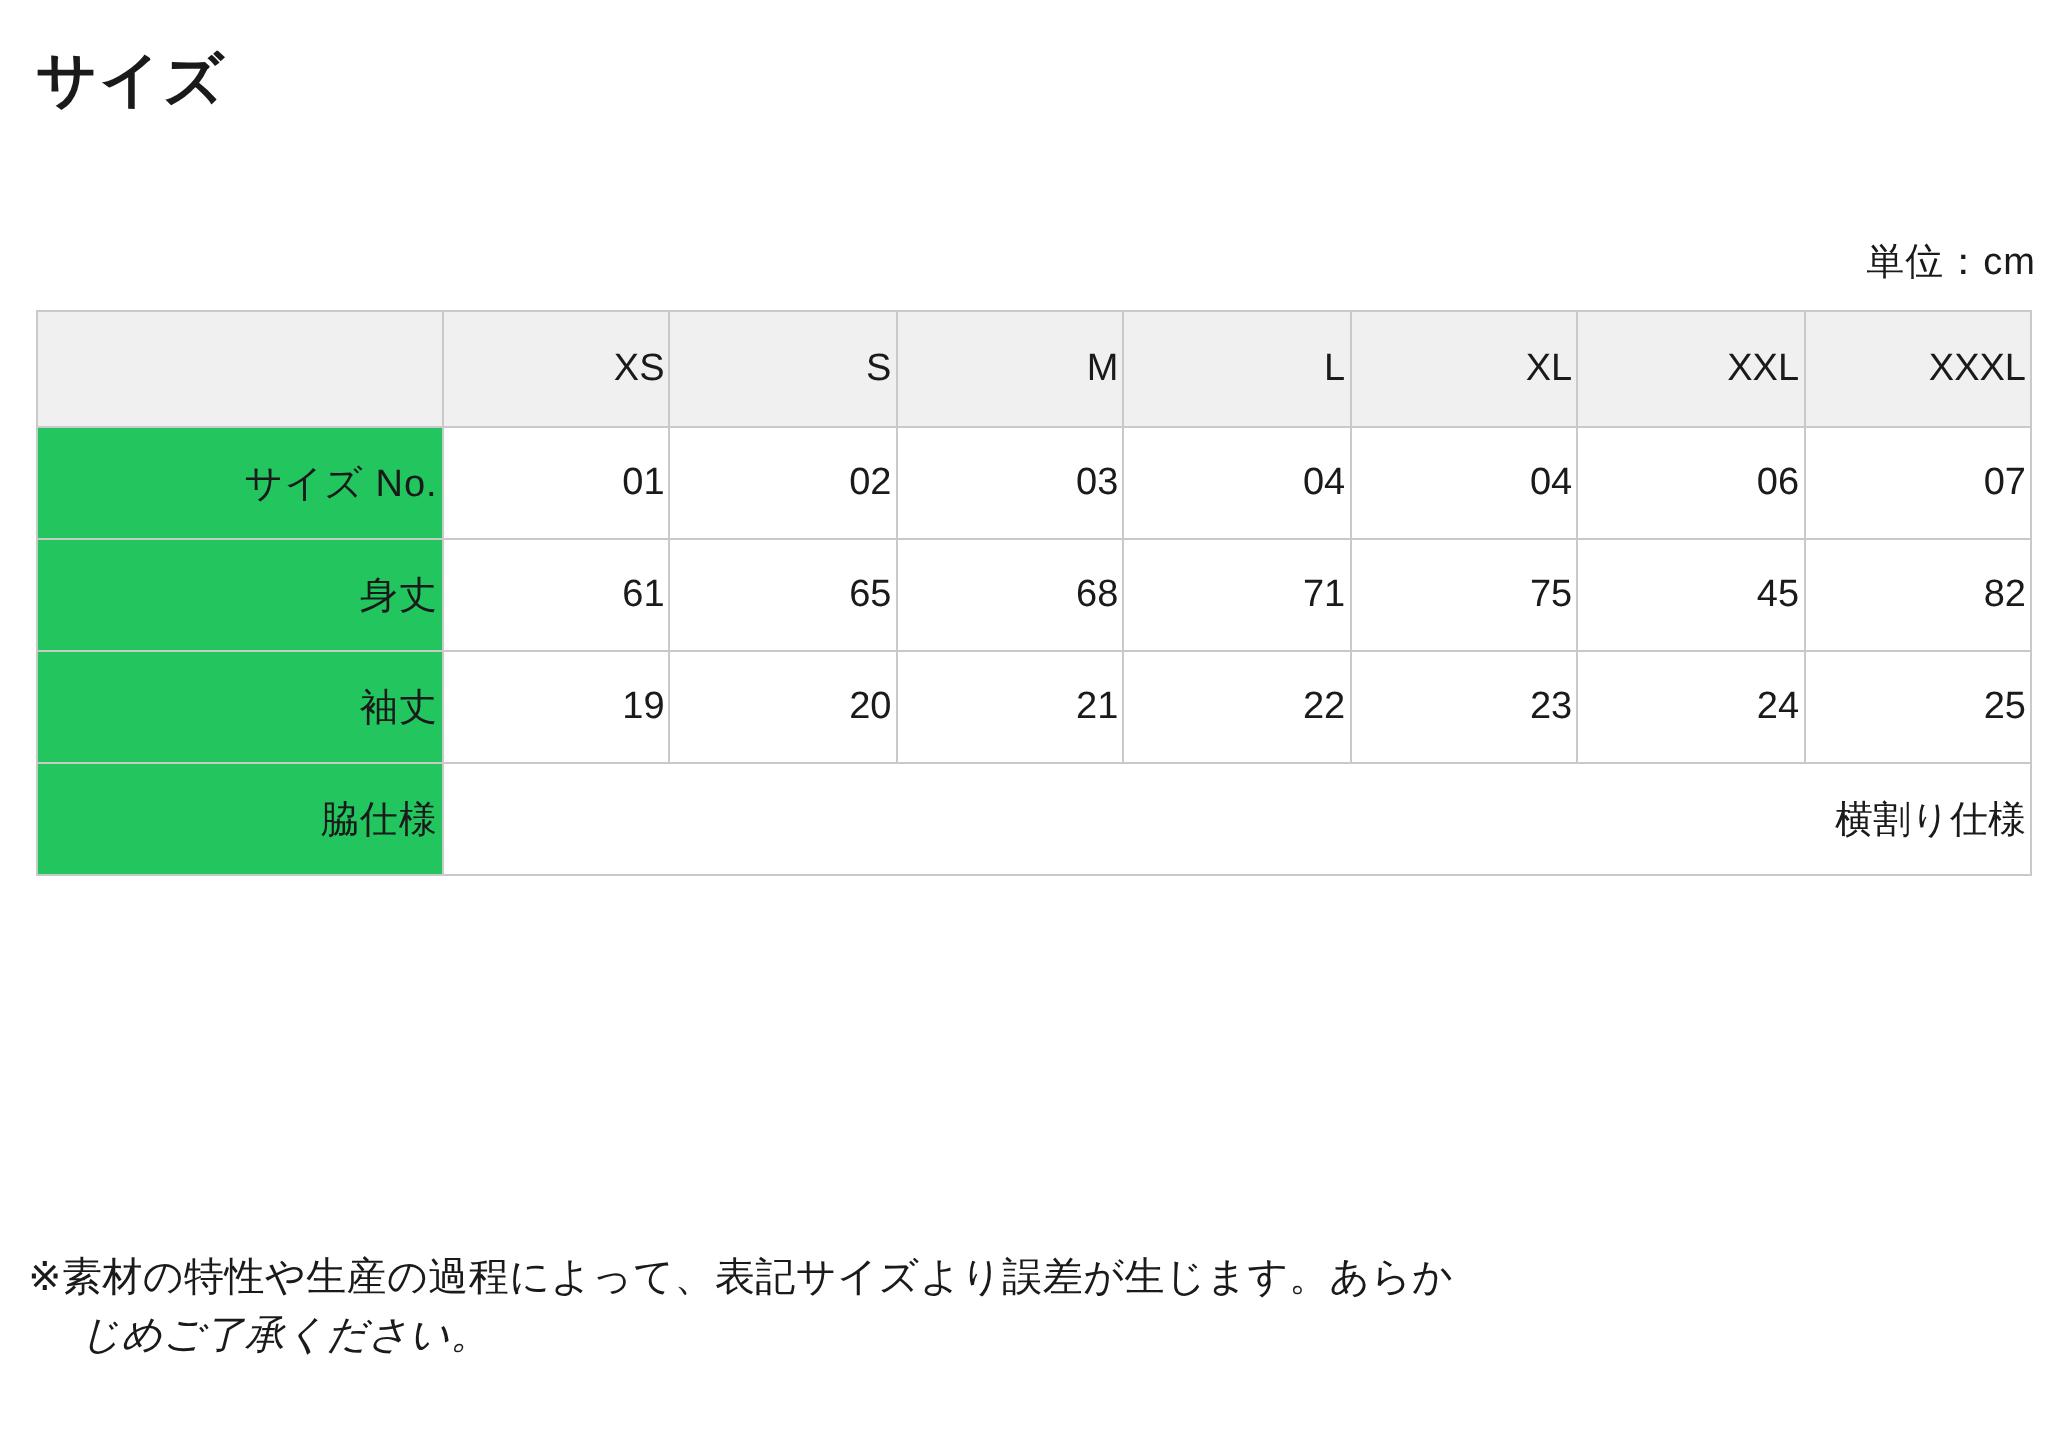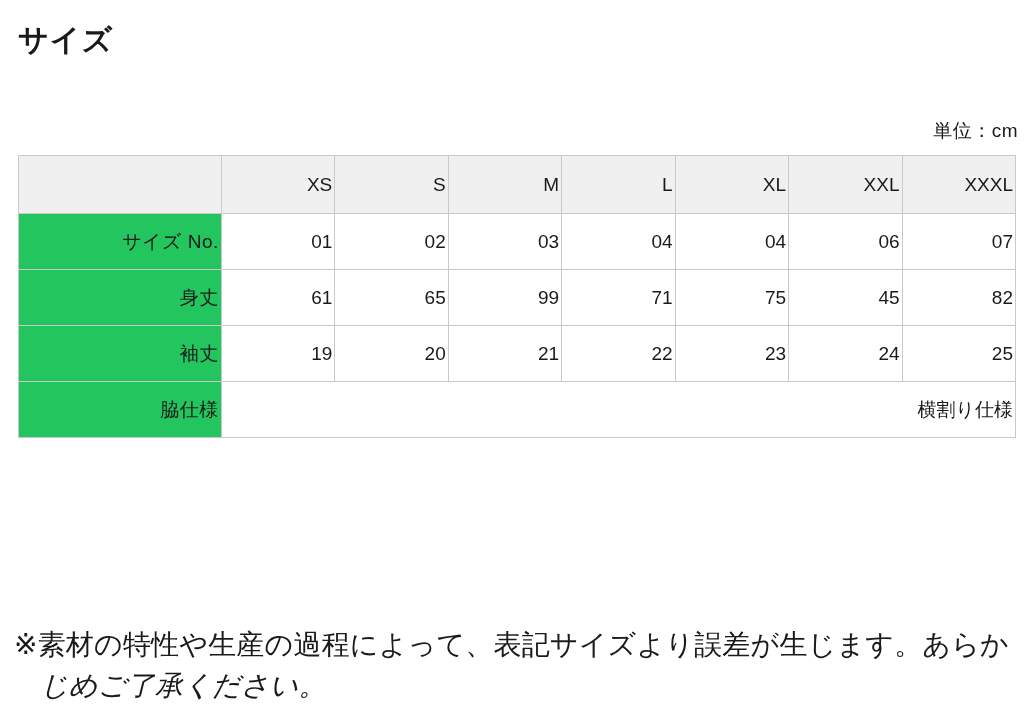--- a/index.html
+++ b/index.html
@@ -69,21 +69,21 @@
     background: #22c55e;
     letter-spacing: 0.5px;
   }
   col.c-label { width: 202px; }
   col.c-size  { width: 113px; }
   .footnote {
     position: absolute;
     left: 14px;
     top: 625px;
     width: 1010px;
-    font-size: 28px;
+    font-size: 20px;
     line-height: 1.45;
     color: #1a1a1a;
     letter-spacing: 0.2px;
   }
   .footnote .line2 {
     display: block;
     text-indent: 26px;
     font-style: italic;
   }
 </style>
@@ -129,21 +129,21 @@
         <td>04</td>
         <td>04</td>
         <td>06</td>
         <td>07</td>
       </tr>
 
       <tr>
         <td class="rowhead">身丈</td>
         <td>61</td>
         <td>65</td>
-        <td>99</td>
+        <td>68</td>
         <td>71</td>
         <td>75</td>
         <td>45</td>
         <td>82</td>
       </tr>
 
 
 
       <tr>
         <td class="rowhead">袖丈</td>

